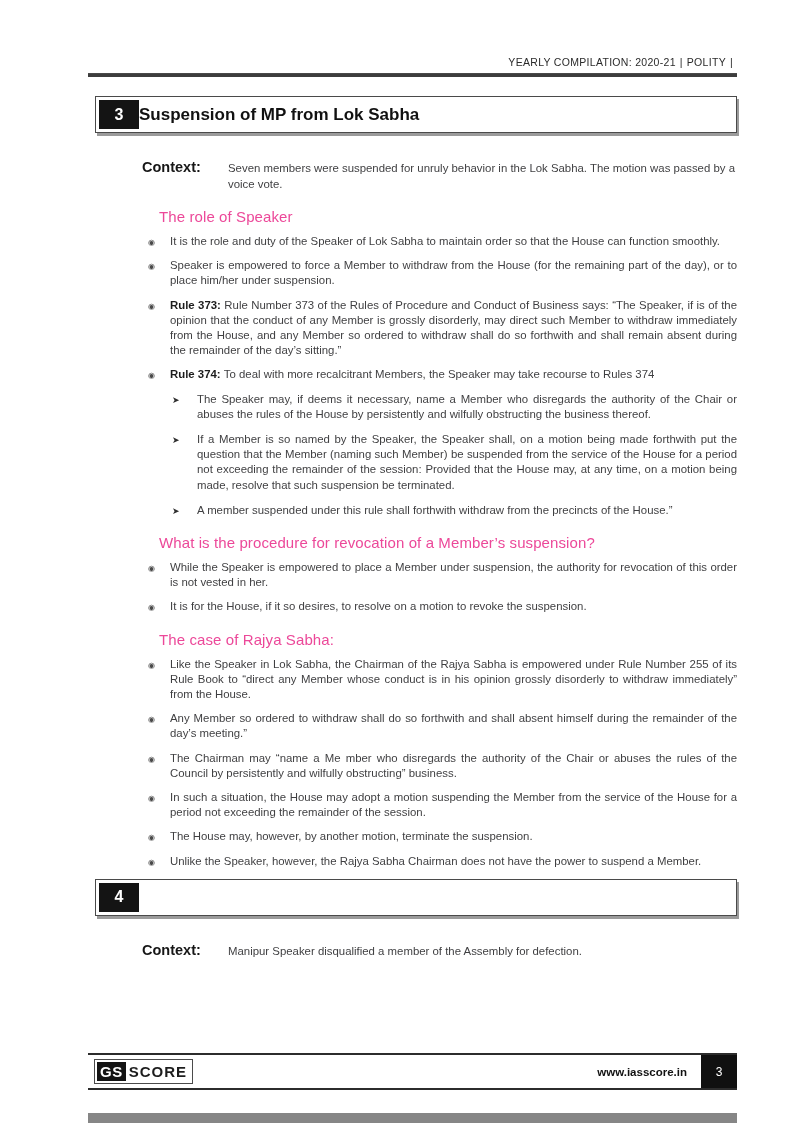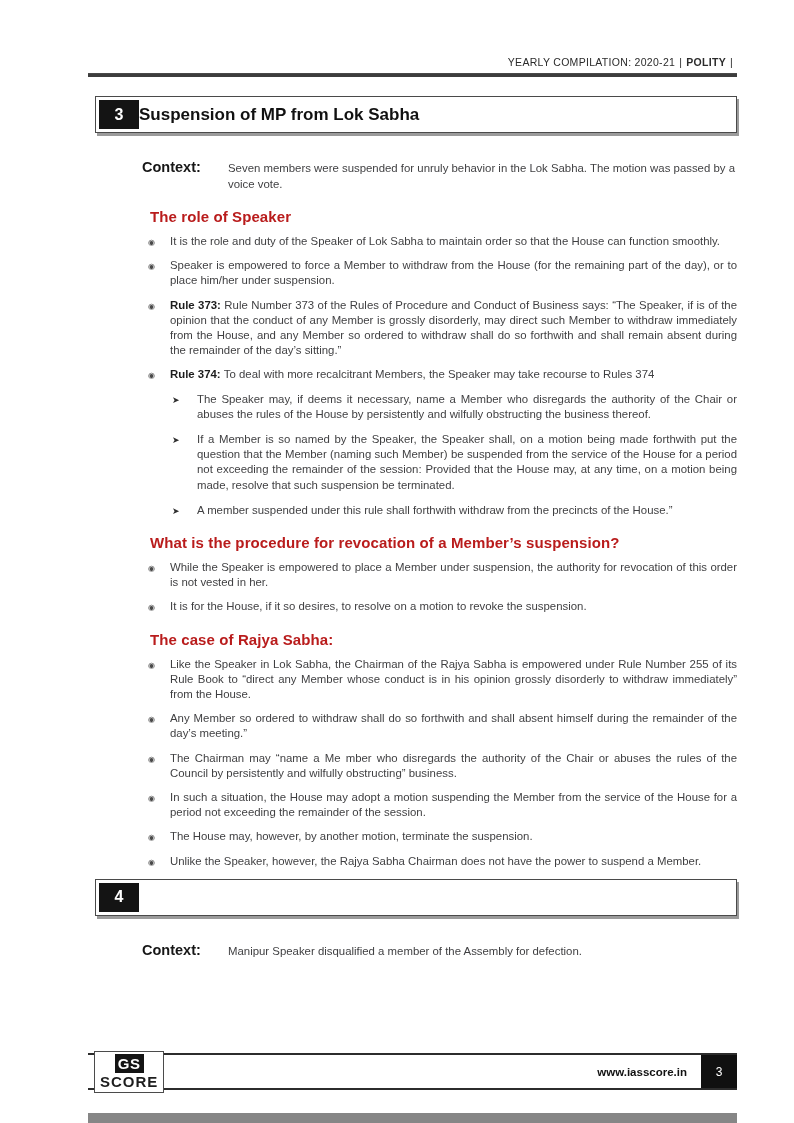--- a/index.html
+++ b/index.html
@@ -6,21 +6,21 @@
   html,body { background:#ffffff; }
   .page {
     position:relative; width:794px; height:1123px; background:#ffffff;
     font-family:"Liberation Sans", sans-serif; overflow:hidden; margin:0 auto;
   }
   
   .header {
     position:absolute; top:56px; left:88px; right:57px;
     text-align:right; font-size:10.5px; color:#2b2b2b; letter-spacing:.3px;
   }
-  .header .subject { font-weight:bold; }
+  .header .subject { font-weight:normal; }
   .header .sep { padding:0 4px; }
   .top-rule {
     position:absolute; top:73px; left:88px; right:57px; height:1px;
     border-top:1.5px solid #4a4a4a; border-bottom:3px solid #3d3d3d;
   }
   
   .content { position:absolute; top:96px; left:95px; right:57px; }
   
   .section-box {
     display:flex; align-items:stretch; height:37px; padding:3px;
@@ -35,37 +35,37 @@
   .section-title {
     flex:1; display:flex; align-items:center; 
     font-size:17px; font-weight:bold; color:#111111;
   }
   .section-content { margin-left:47px; margin-bottom:10px; }
   
   .context-row { display:flex; margin-bottom:13px; }
   .context-label { flex:none; width:86px; font-weight:bold; font-size:14.5px; color:#161616; }
   .context-text { font-size:11.4px; line-height:15.5px; color:#3f3f41; padding-top:2px; }
   
-  .sub-heading { font-size:15px; font-weight:bold; color:#b91c1c; margin:16px 0 9px 8px; letter-spacing:.1px; }
+  .sub-heading { font-size:15px; font-weight:normal; color:#ec4899; margin:16px 0 9px 17px; letter-spacing:.1px; }
   
   .bullet-list { margin-bottom:3px; }
   .bullet-item { display:flex; margin-bottom:9px; }
   .bullet-glyph { flex:none; width:22px; margin-left:6px; padding-top:3px; font-size:8px; color:#4a4a4a; line-height:11px; }
   .bullet-text { flex:1; font-size:11.4px; line-height:15.2px; color:#3f3f41; text-align:justify; }
   .bullet-text b { color:#1d1d1d; }
   .subbullet-list { margin-left:30px; margin-bottom:4px; }
   .subbullet-item { display:flex; margin-bottom:10px; }
   .subbullet-glyph { flex:none; width:25px; padding-top:2px; font-size:9px; color:#2e2e2e; line-height:12px; }
   
   .footer {
     position:absolute; left:88px; right:57px; bottom:33px; height:37px;
     border-top:2px solid #2c2c2c; border-bottom:2px solid #2c2c2c;
     display:flex; align-items:center; background:#fff;
   }
-  .logo { display:flex; align-items:center; border:1px solid #4b4b4b; padding:2px; margin-left:6px; background:#fff;flex-direction:column; }
+  .logo { display:flex; align-items:center; border:1px solid #4b4b4b; padding:2px; margin-left:6px; background:#fff; }
   .logo-gs { background:#141414; color:#ffffff; font-weight:bold; font-size:15px; padding:1px 3px; letter-spacing:.5px; }
   .logo-score { color:#1d1d1d; font-weight:bold; font-size:15px; letter-spacing:1px; padding:0 3px; }
   .footer-spacer { flex:1; }
   .website { font-weight:bold; font-size:11.5px; color:#111111; margin-right:14px; }
   .page-num {
     width:36px; align-self:stretch; background:#101010; color:#ffffff;
     display:flex; align-items:center; justify-content:center; font-size:12px;
   }
   .bottom-bar { position:absolute; left:88px; right:57px; bottom:0; height:10px; background:#868686; }
 </style>

